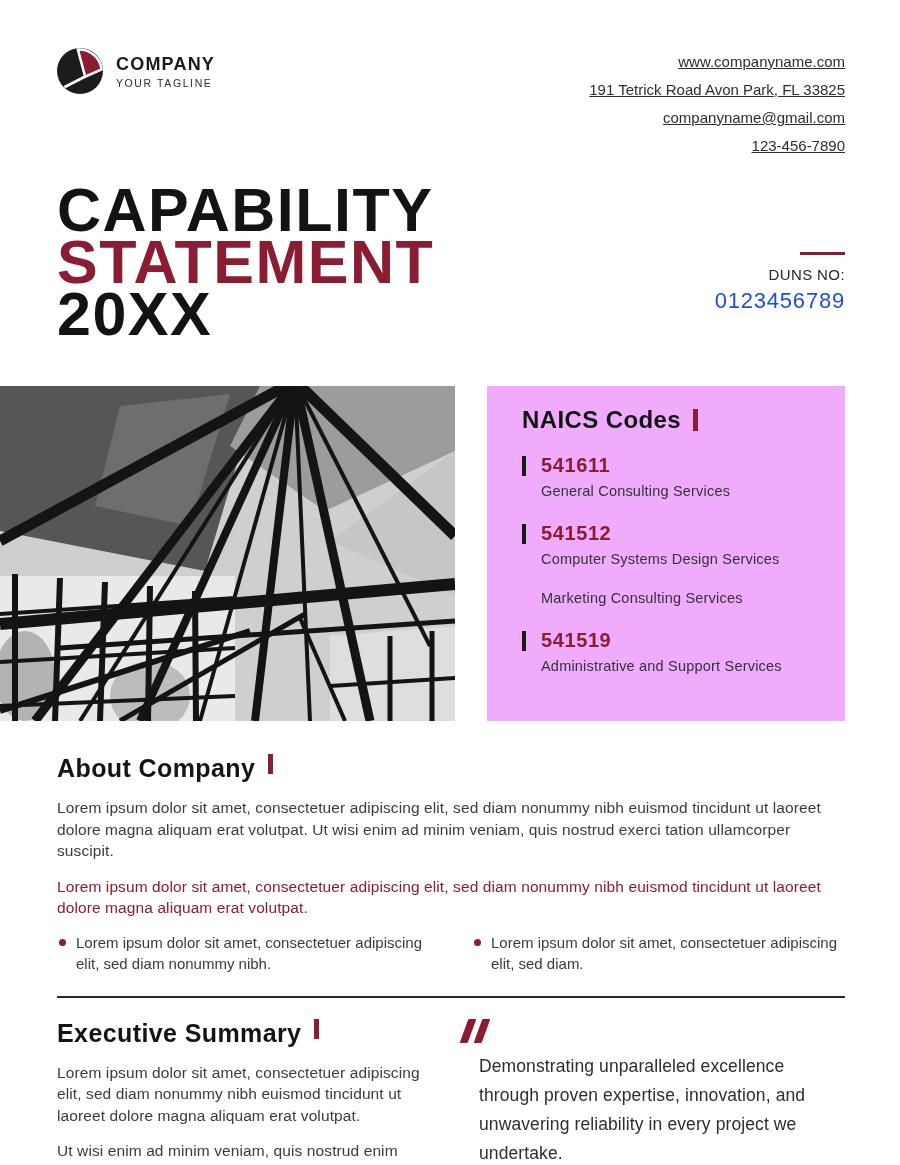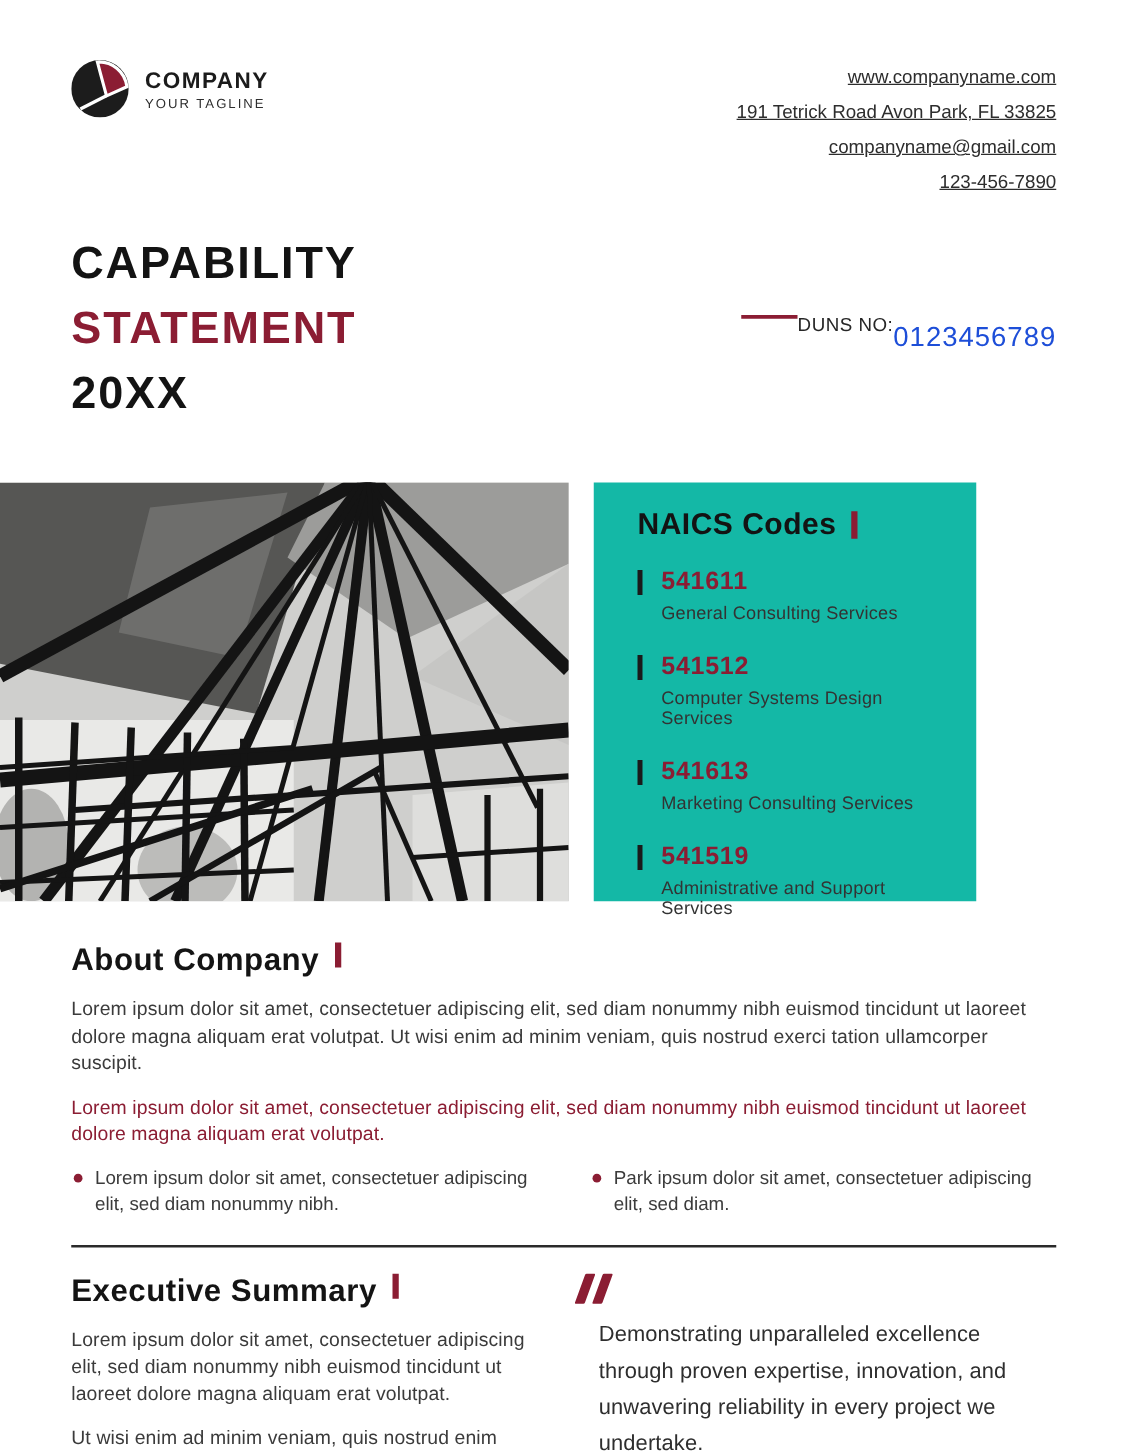--- a/index.html
+++ b/index.html
@@ -11,33 +11,33 @@
   .header { display:flex; justify-content:space-between; padding:48px 55px 0 57px; }
   .brand { display:flex; align-items:flex-start; gap:13px; }
   .logo-svg { width:46px; height:46px; display:block; }
   .brand-text { padding-top:7px; }
   .brand-name { font-size:18px; font-weight:bold; letter-spacing:1.2px; color:#1b1b1b; line-height:1.1;text-align:right; }
   .brand-tagline { font-size:10.5px; letter-spacing:1.6px; color:#2e2e2e; margin-top:2px; }
   .contact { text-align:right; font-size:15px; color:#2d2d2d; line-height:28px;text-decoration:underline; }
 
   
   .title-row { display:flex; justify-content:space-between; padding:24px 55px 0 57px; }
-  .doc-title { font-weight:bold; font-size:36px; line-height:52px; letter-spacing:1.5px; color:#131313; }
+  .doc-title { font-weight:bold; font-size:61px; line-height:52px; letter-spacing:1.5px; color:#131313; }
   .doc-title .accent-line { color:#8b1d33; }
   .registry { display:flex; gap:62px; margin-top:68px; align-items:flex-start; }
-  .reg-block { display:flex; flex-direction:row; align-items:flex-start; }
+  .reg-block { display:flex; flex-direction:column; align-items:flex-end; }
   .reg-rule { width:45px; height:3px; background:#8b1d33; margin-bottom:11px; }
   .reg-label { font-size:15px; color:#262626; letter-spacing:0.4px; }
   .reg-value { font-size:22px; color:#1d4ed8; letter-spacing:0.8px; margin-top:5px; font-weight:500; }
 
   
   .media-row { display:flex; margin-top:46px; }
   .photo { width:455px; height:335px; flex:0 0 455px; overflow:hidden; background:#cfcfcd; }
   .photo svg { display:block; width:100%; height:100%; }
-  .naics-box { width:306px; height:335px; margin-left:20px; background:#14b8a6; padding:20px 20px 0 35px; }
+  .naics-box { width:358px; height:335px; margin-left:32px; background:#f0abfc; padding:20px 20px 0 35px; }
   .naics-title { font-size:24px; font-weight:bold; color:#131313; letter-spacing:0.4px; display:flex; align-items:center; }
   .naics-title .bar { display:inline-block; width:5px; height:22px; background:#8b1d33; margin-left:12px; }
   .naics-items { margin-top:20px; }
   .naics-item { margin-bottom:23px; }
   .naics-code-row { display:flex; align-items:center; }
   .naics-item .code-bar { width:4px; height:20px; background:#1a1a1a; margin-right:15px; }
   .naics-code { font-size:20px; font-weight:bold; color:#8b1d33; letter-spacing:0.6px; }
   .naics-desc { font-size:14.5px; color:#333333; margin:6px 0 0 19px; letter-spacing:0.2px; }
 
   
@@ -158,24 +158,20 @@
           <div class="naics-desc">General Consulting Services</div>
         </div>
         <div class="naics-item">
           <div class="naics-code-row">
             <span class="code-bar"></span>
             <span class="naics-code">541512</span>
           </div>
           <div class="naics-desc">Computer Systems Design Services</div>
         </div>
         <div class="naics-item">
-          <div class="naics-code-row">
-            <span class="code-bar"></span>
-            <span class="naics-code">541613</span>
-          </div>
           <div class="naics-desc">Marketing Consulting Services</div>
         </div>
         <div class="naics-item">
           <div class="naics-code-row">
             <span class="code-bar"></span>
             <span class="naics-code">541519</span>
           </div>
           <div class="naics-desc">Administrative and Support Services</div>
         </div>
       </div>
@@ -189,21 +185,21 @@
     </div>
     <p class="body-p">Lorem ipsum dolor sit amet, consectetuer adipiscing elit, sed diam nonummy nibh euismod tincidunt ut laoreet dolore magna aliquam erat volutpat. Ut wisi enim ad minim veniam, quis nostrud exerci tation ullamcorper suscipit.</p>
     <p class="body-p red">Lorem ipsum dolor sit amet, consectetuer adipiscing elit, sed diam nonummy nibh euismod tincidunt ut laoreet dolore magna aliquam erat volutpat.</p>
     <div class="bullets">
       <div class="bullet-item">
         <span class="dot"></span>
         <span class="bullet-text">Lorem ipsum dolor sit amet, consectetuer adipiscing elit, sed diam nonummy nibh.</span>
       </div>
       <div class="bullet-item">
         <span class="dot"></span>
-        <span class="bullet-text">Park ipsum dolor sit amet, consectetuer adipiscing elit, sed diam.</span>
+        <span class="bullet-text">Lorem ipsum dolor sit amet, consectetuer adipiscing elit, sed diam.</span>
       </div>
     </div>
   </div>
 
   <hr class="divider">
 
   <div class="section exec">
     <div class="exec-left">
       <div class="sec-heading">
         <span>Executive Summary</span>

